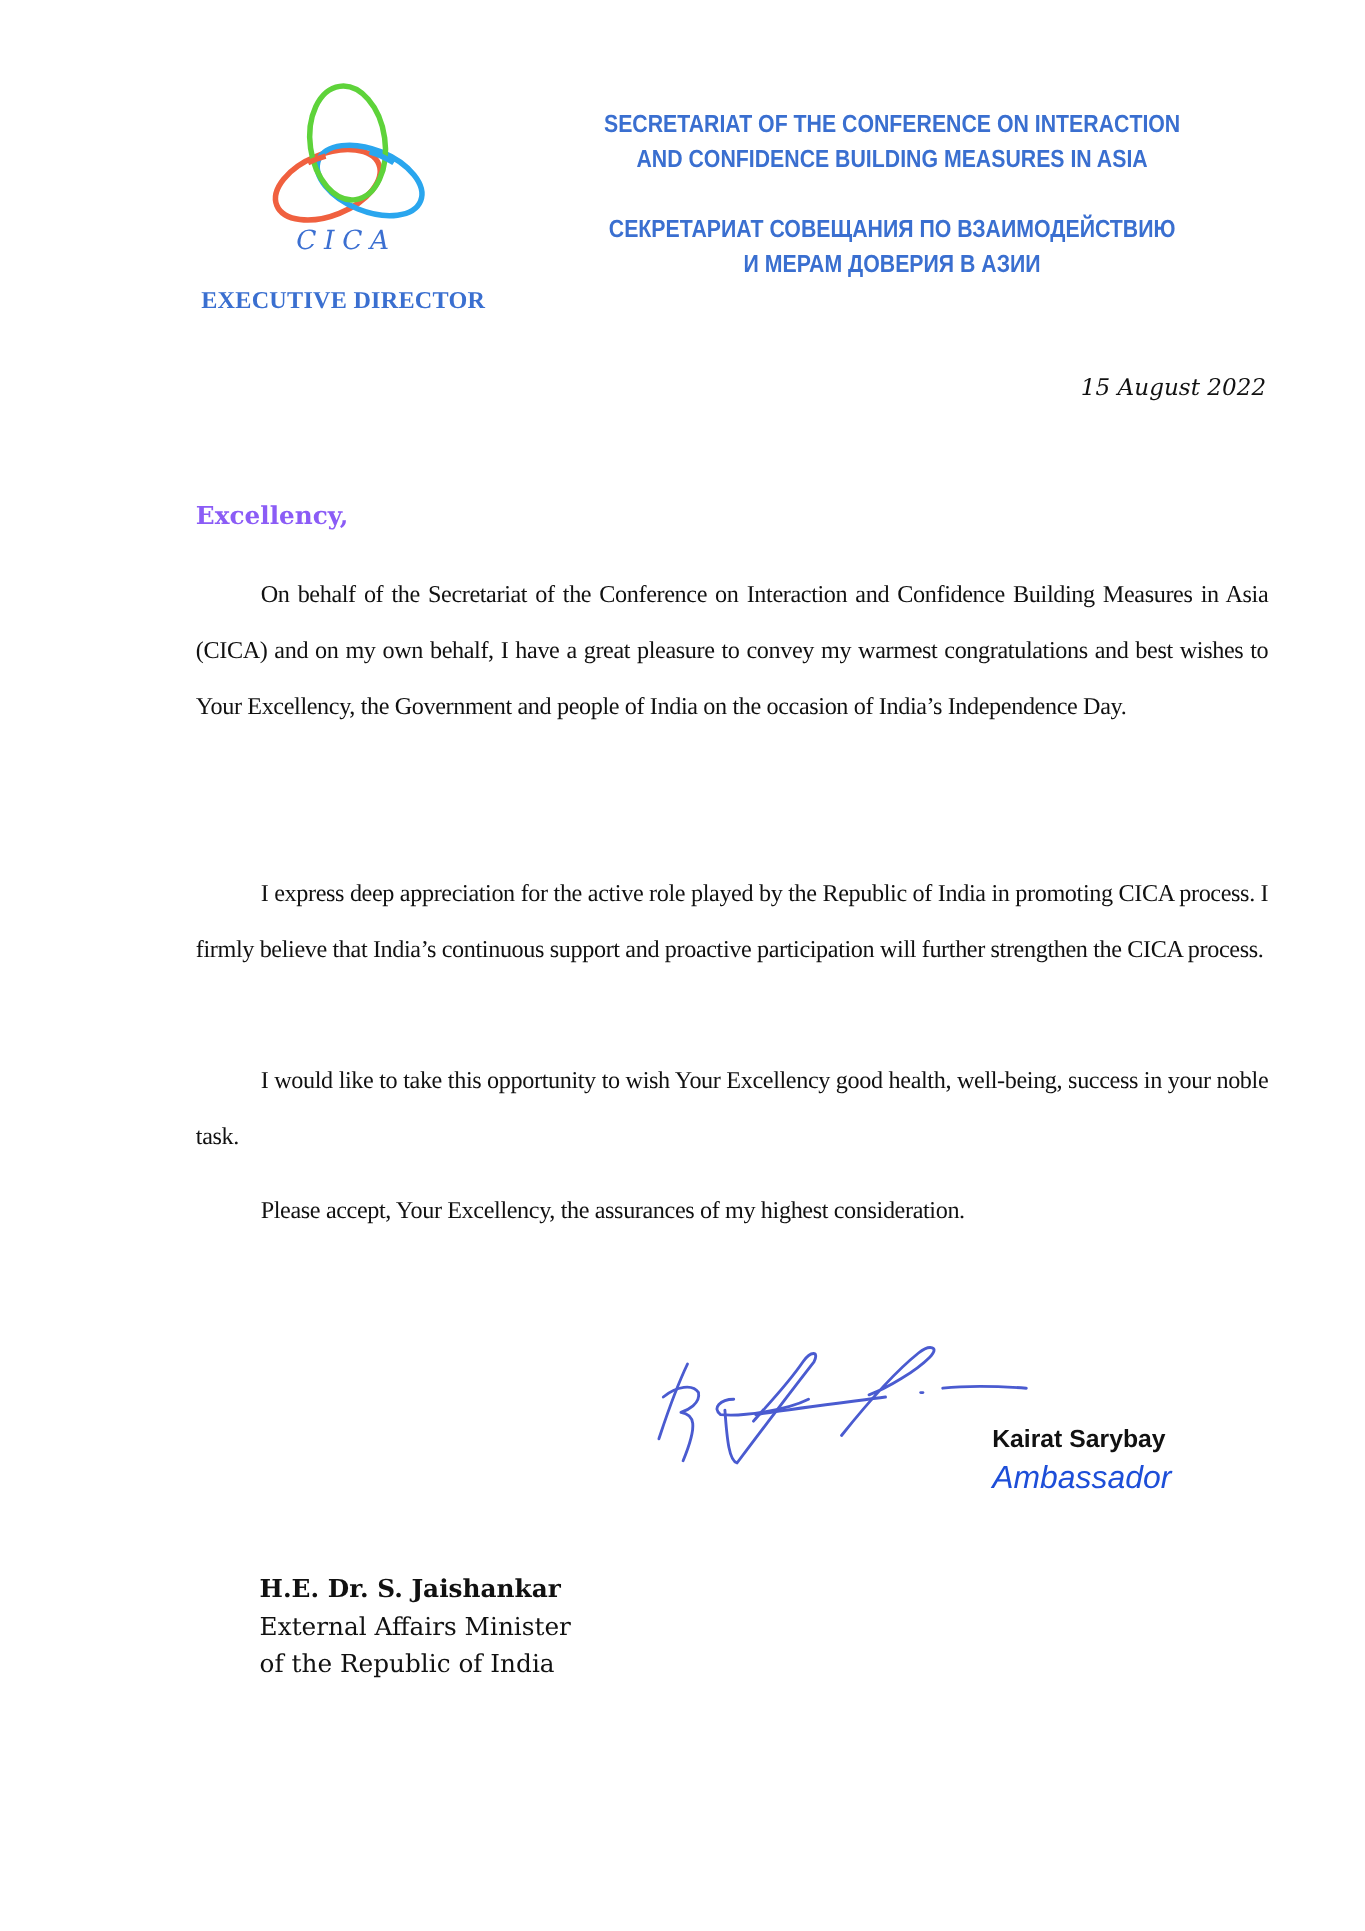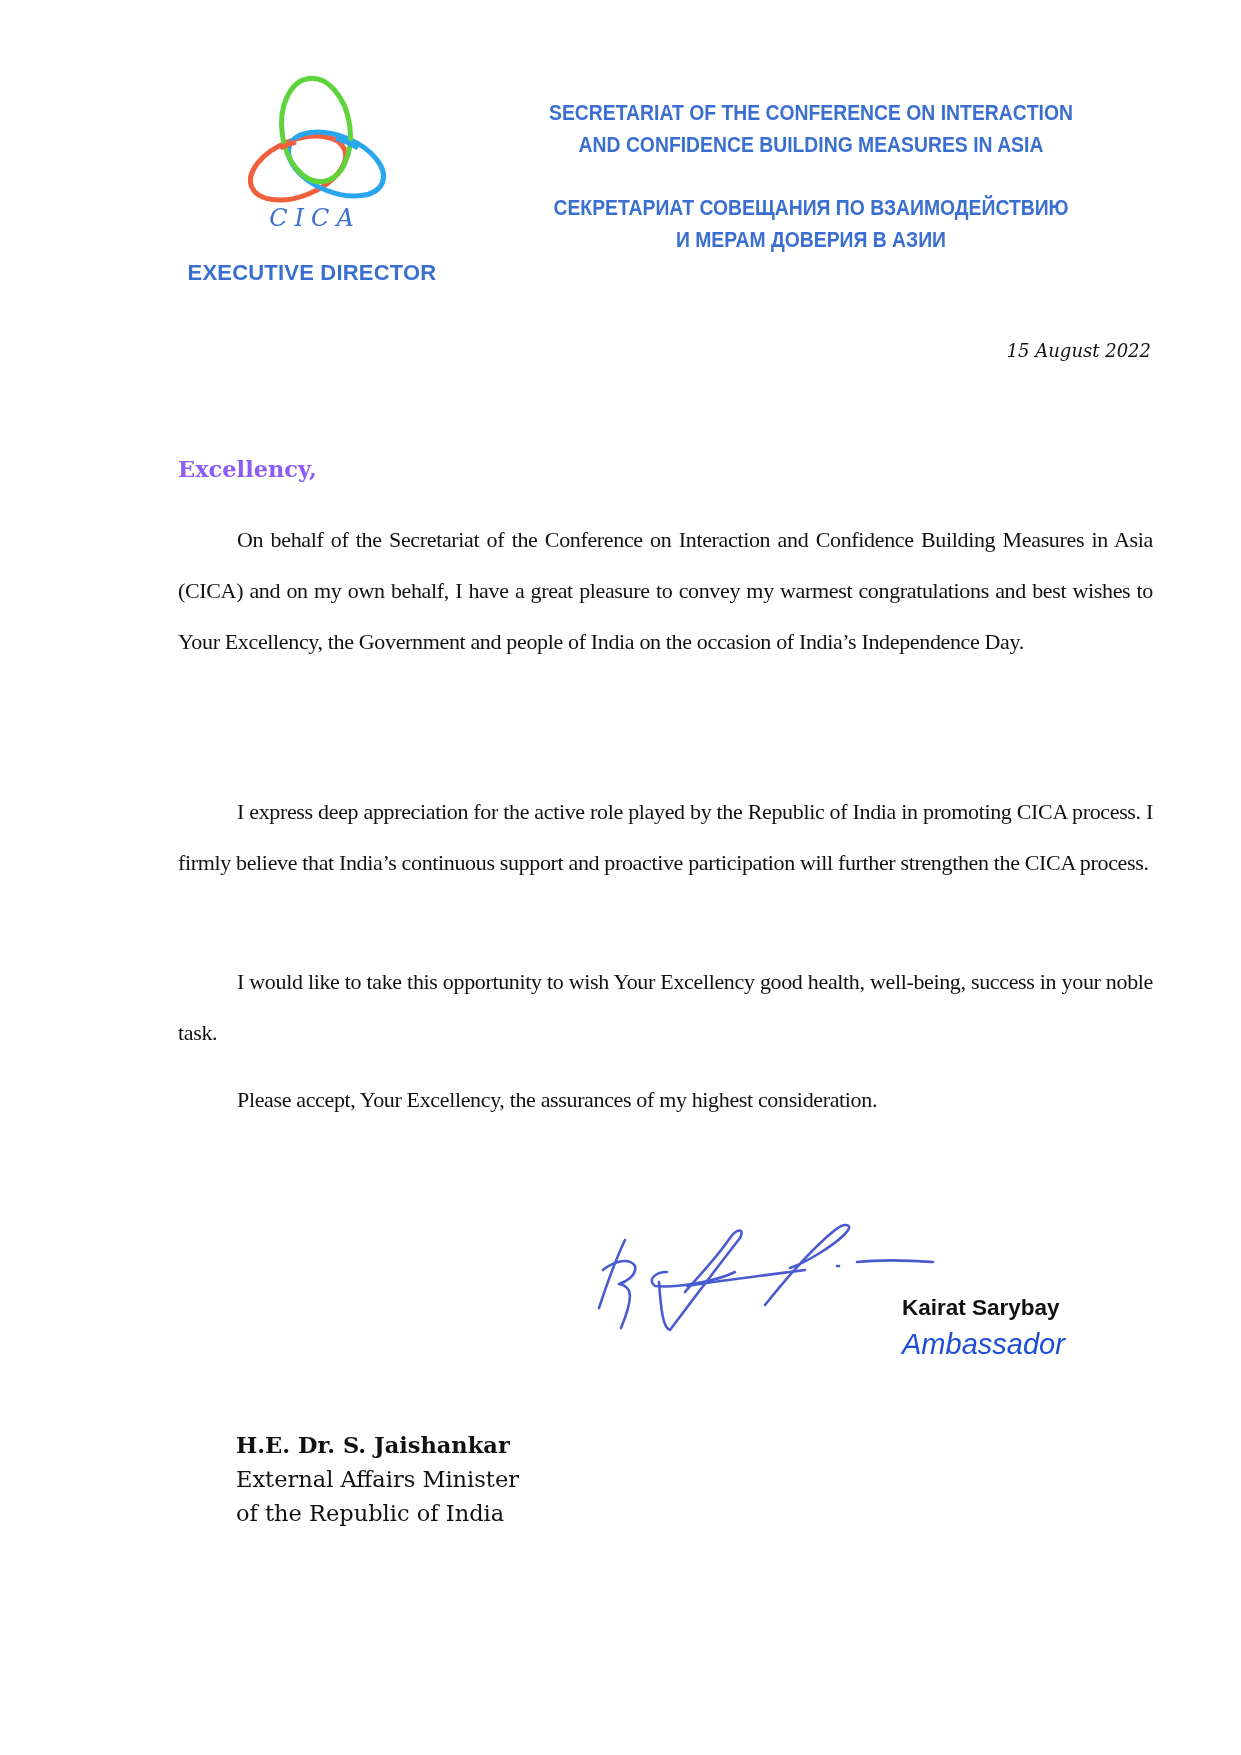--- a/index.html
+++ b/index.html
@@ -5,34 +5,34 @@
     html, body { margin: 0; padding: 0; background: #ffffff; }
     body { width: 1241px; height: 1755px; position: relative; overflow: hidden; }
     .page { position: absolute; left: 0; top: 0; width: 1241px; height: 1755px; background: #fff; }
 
     
     .logo { position: absolute; left: 240px; top: 72px; width: 160px; height: 134px; }
     .cica { position: absolute; left: 230px; top: 204px; width: 170px; text-align: center;
             font-family: "DejaVu Serif", serif; font-style: italic; font-size: 24px;
             letter-spacing: 7px; color: #3b6fd1; }
     .exec { position: absolute; left: 176px; top: 260px; width: 272px; text-align: center;
-            font-family: Liberation Sans, sans-serif; font-weight: bold; font-size: 22px;
+            font-family: Liberation Serif, serif; font-weight: bold; font-size: 22px;
             color: #3a6fd0; letter-spacing: 0.2px; }
 
     
     .hdr { position: absolute; left: 466px; width: 690px; text-align: center;
            font-family: "Liberation Sans", sans-serif; font-weight: bold; color: #3a6fd0;
            font-size: 22.5px; line-height: 32px; transform: scaleX(0.86); transform-origin: center; }
     .hdr-en { top: 97px; }
     .hdr-ru { top: 192px; }
     .hdr div { white-space: nowrap; }
 
     
     .date { position: absolute; right: 90px; top: 340px; font-family: "DejaVu Serif", serif;
-            font-style: italic; font-size: 18px; color: #111; }
+            font-style: italic; font-size: 21px; color: #111; }
     .salutation { position: absolute; left: 178px; top: 456px; font-weight: bold; font-size: 22.5px;
                   font-family: "DejaVu Serif", serif; color: #8b5cf6; }
     .para { position: absolute; left: 178px; width: 975px; text-align: justify; text-align-last: left;
             font-family: Liberation Serif, serif; font-size: 22px; line-height: 51px; color: #111;
             text-indent: 59px; margin: 0; letter-spacing: -0.35px; }
     .p1 { top: 514px; }
     .p2 { top: 786px; }
     .p3 { top: 956px; }
     .p4 { top: 1074px; }
 

